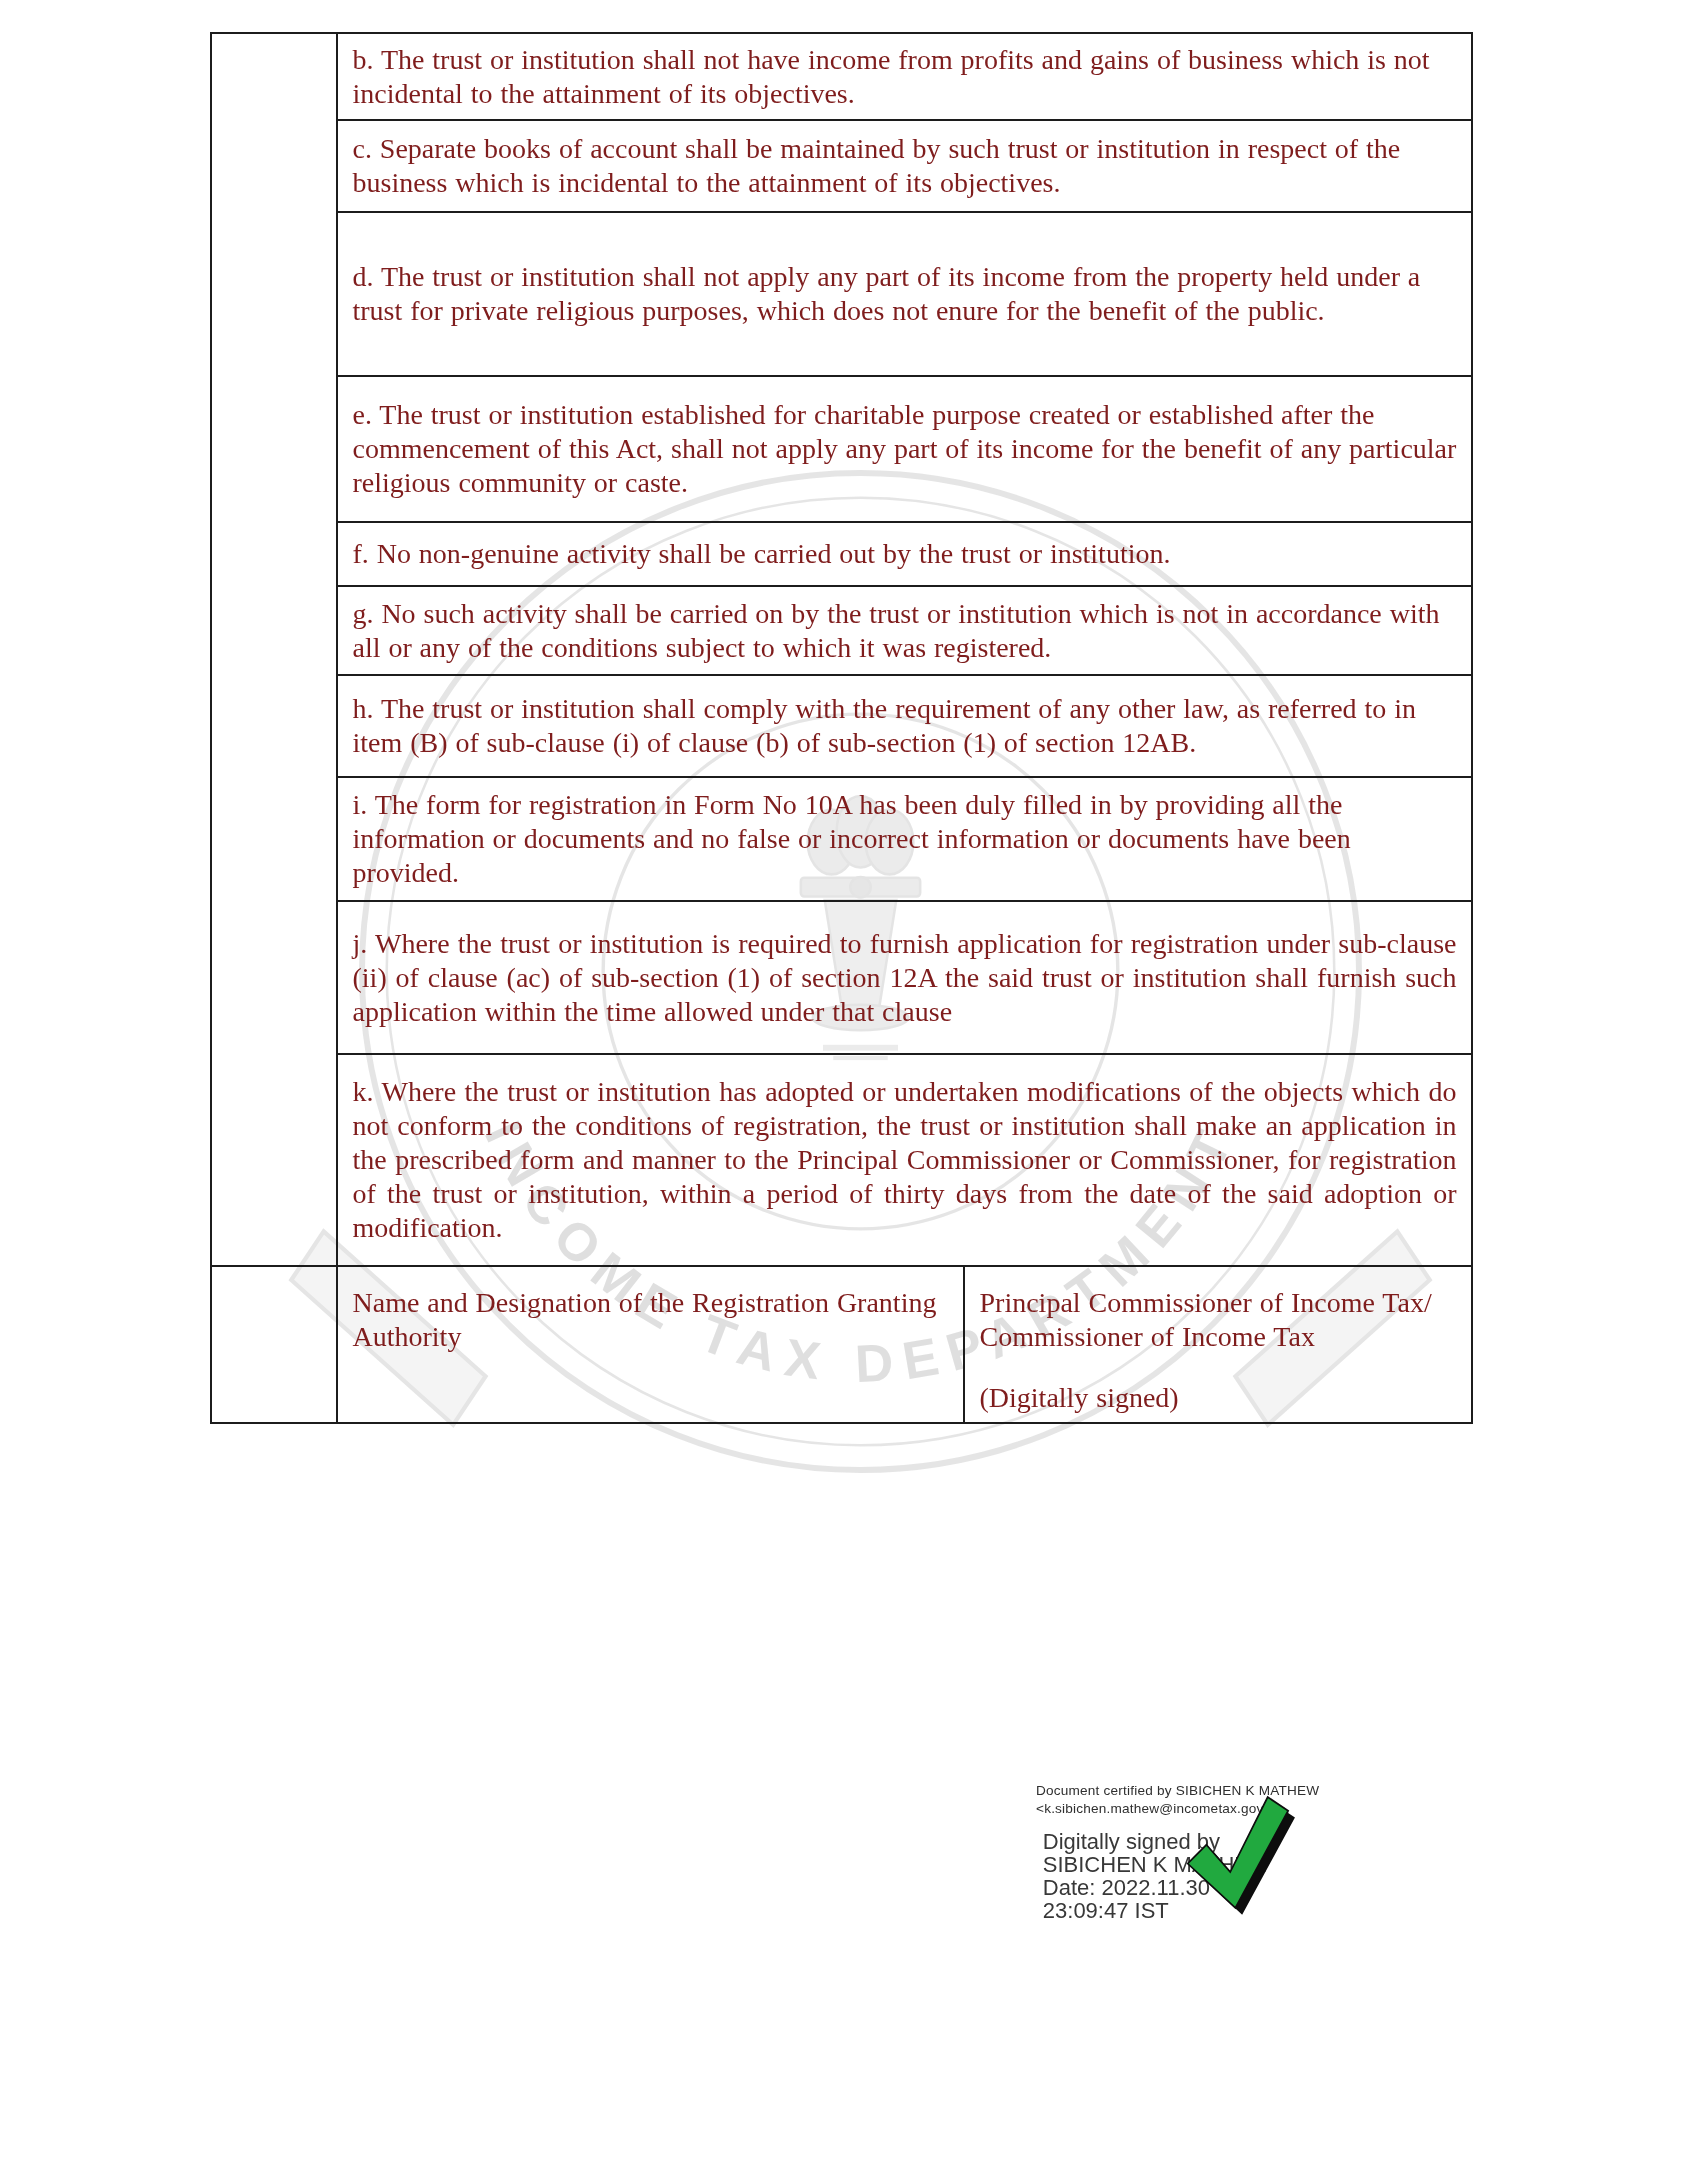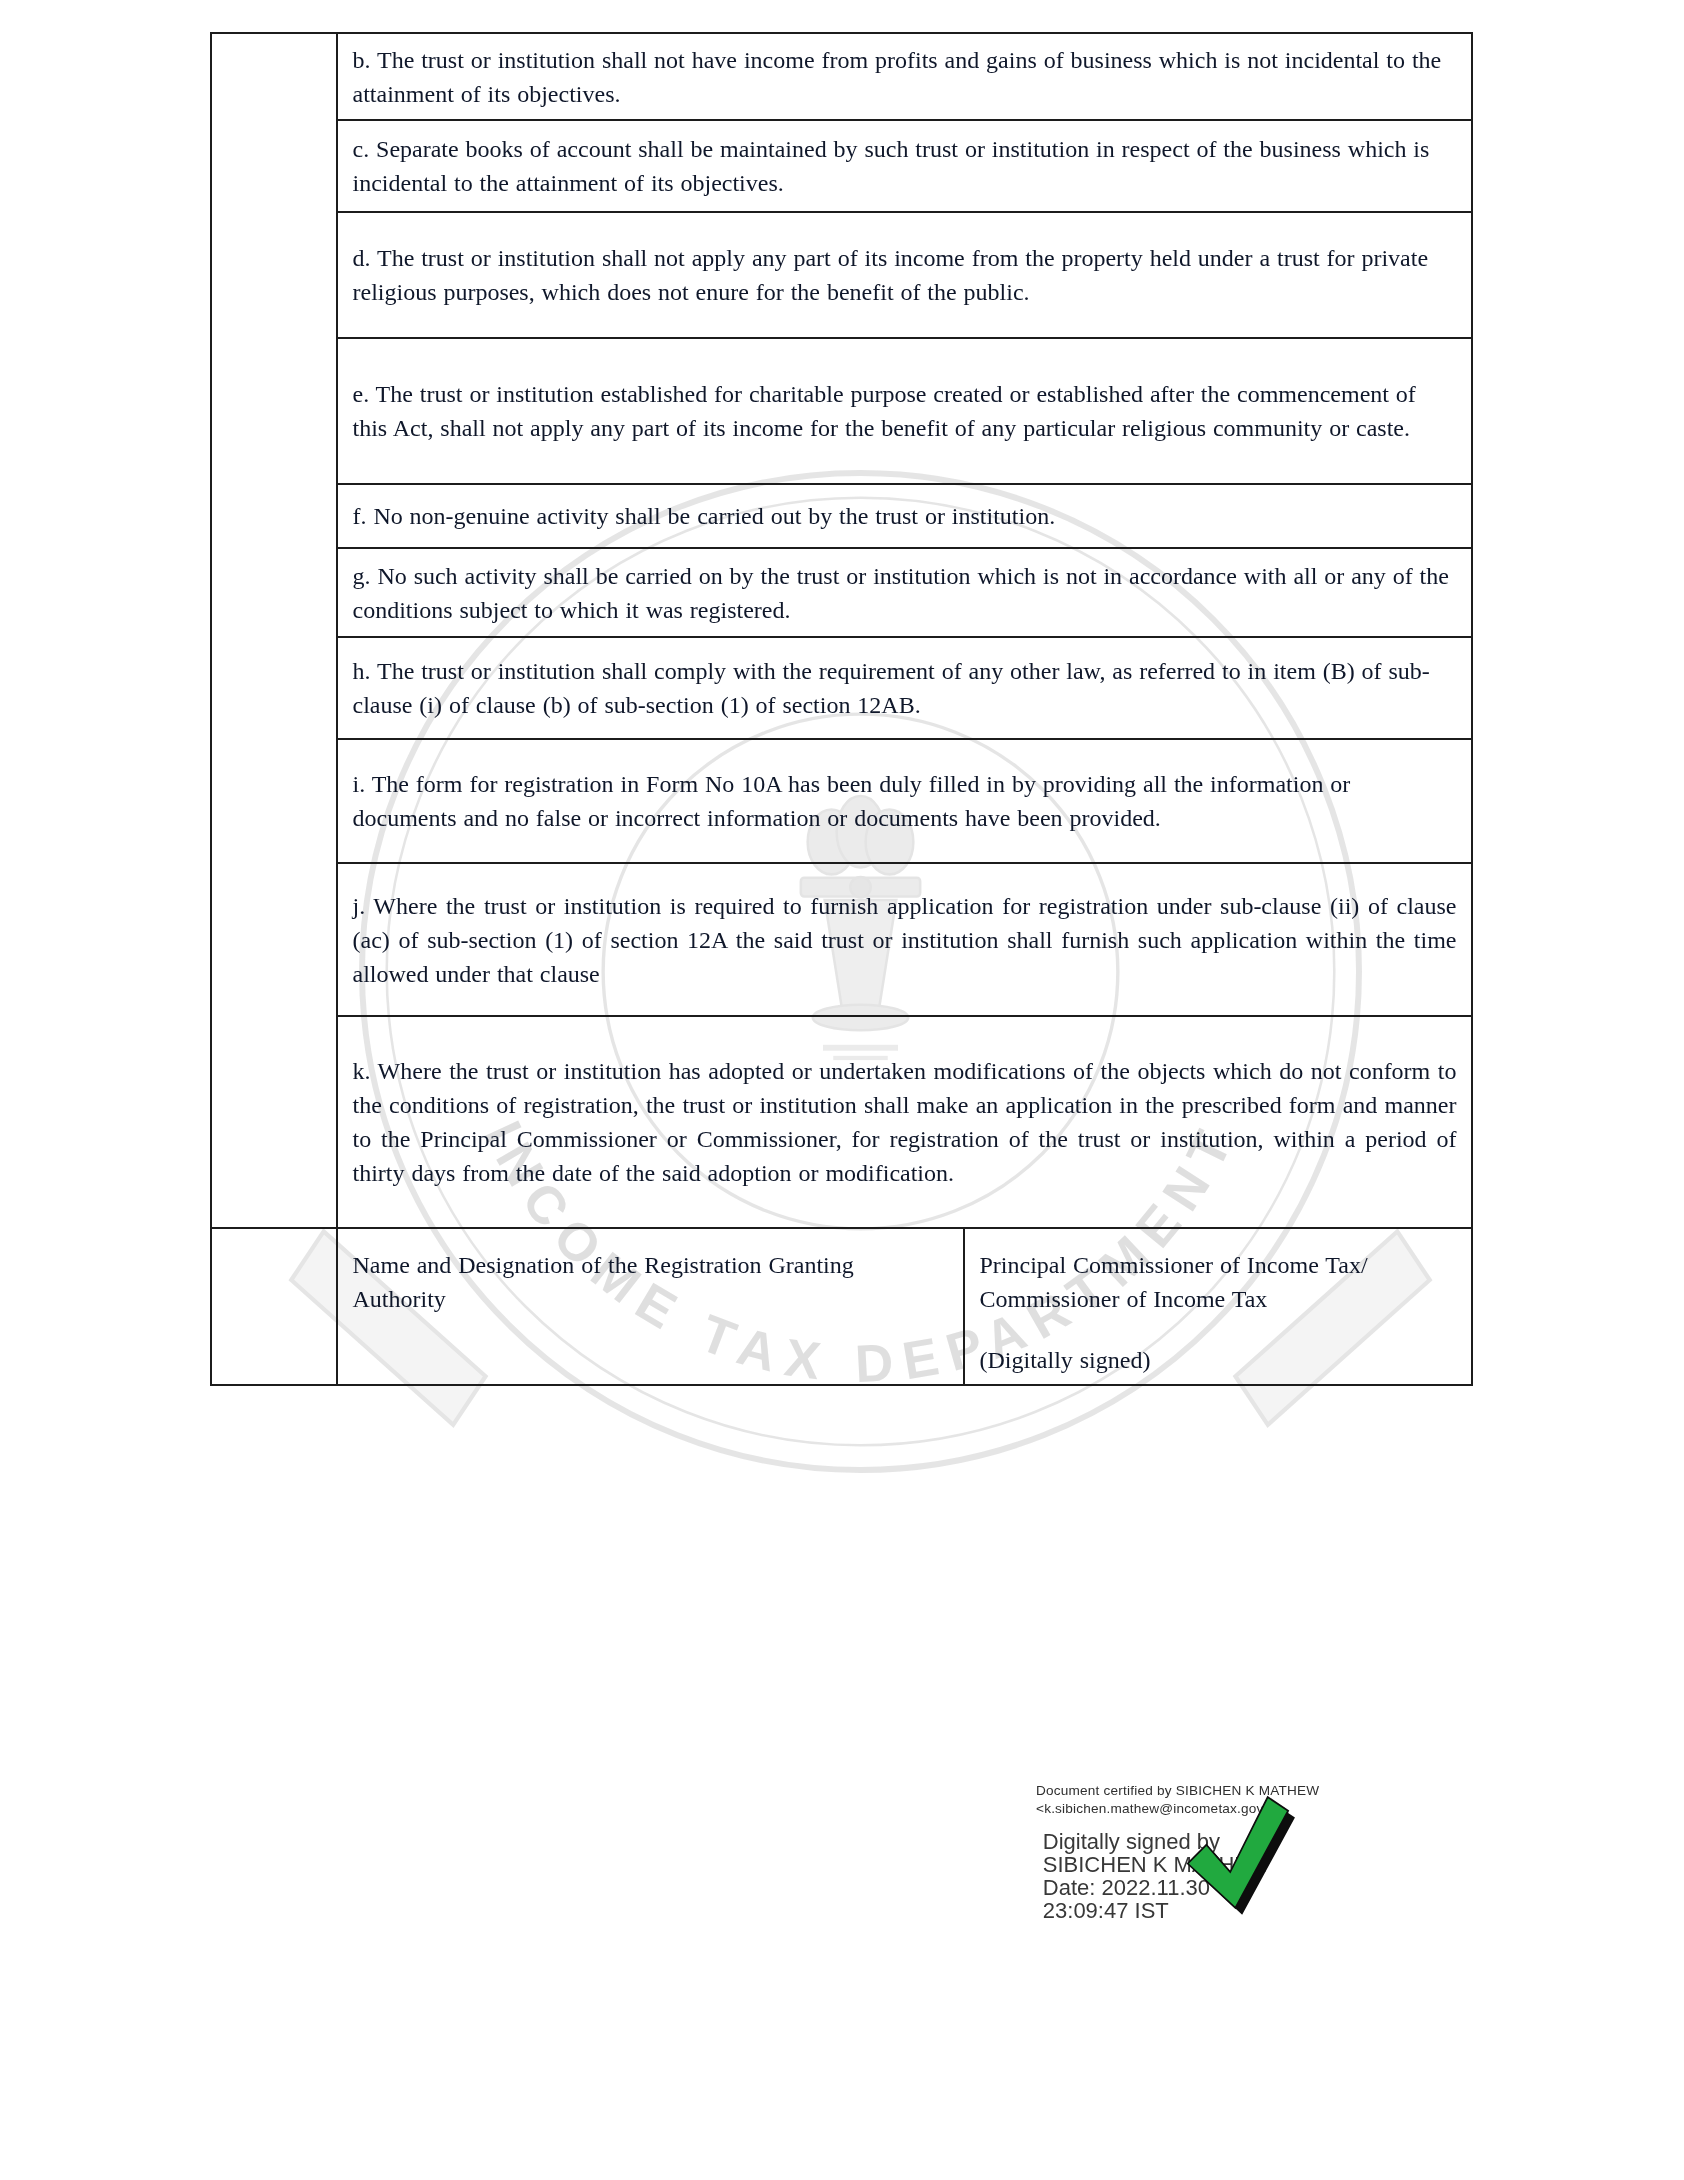--- a/index.html
+++ b/index.html
@@ -28,23 +28,23 @@
   table.cond{
     border-collapse:collapse;
     table-layout:fixed;
     width:1261px;
     background:transparent;
   }
   table.cond td{
     border:2.6px solid #1c1c1c;
     vertical-align:middle;
     padding:6.8px 14.5px;
-    font-size:24px;
+    font-size:28px;
     line-height:34px;
-    color:#0f172a;
+    color:#7f1d1d;
     background:transparent;
     word-spacing:0.9px;
   }
   td.numcol{ width:126px; padding:0; }
   td.justify{ text-align:justify; }
   tr.footer-row td{ vertical-align:top; padding-top:19px; }
   .signed-note{ margin-top:27px; }
   
   .sig-block{
     position:absolute;
@@ -116,21 +116,21 @@
           <col style="width:508px">
         </colgroup>
       <tbody>
           <tr style="height:87px">
         <td class="numcol" rowspan="10"></td>
         <td colspan="2">b. The trust or institution shall not have income from profits and gains of business which is not incidental to the attainment of its objectives.</td>
       </tr>
       <tr style="height:92px">
         <td colspan="2">c. Separate books of account shall be maintained by such trust or institution in respect of the business which is incidental to the attainment of its objectives.</td>
       </tr>
-      <tr style="height:126px">
+      <tr style="height:164px">
         <td colspan="2">d. The trust or institution shall not apply any part of its income from the property held under a trust for private religious purposes, which does not enure for the benefit of the public.</td>
       </tr>
       <tr style="height:146px">
         <td colspan="2">e. The trust or institution established for charitable purpose created or established after the commencement of this Act, shall not apply any part of its income for the benefit of any particular religious community or caste.</td>
       </tr>
       <tr style="height:64px">
         <td colspan="2">f. No non-genuine activity shall be carried out by the trust or institution.</td>
       </tr>
       <tr style="height:89px">
         <td colspan="2">g. No such activity shall be carried on by the trust or institution which is not in accordance with all or any of the conditions subject to which it was registered.</td>

